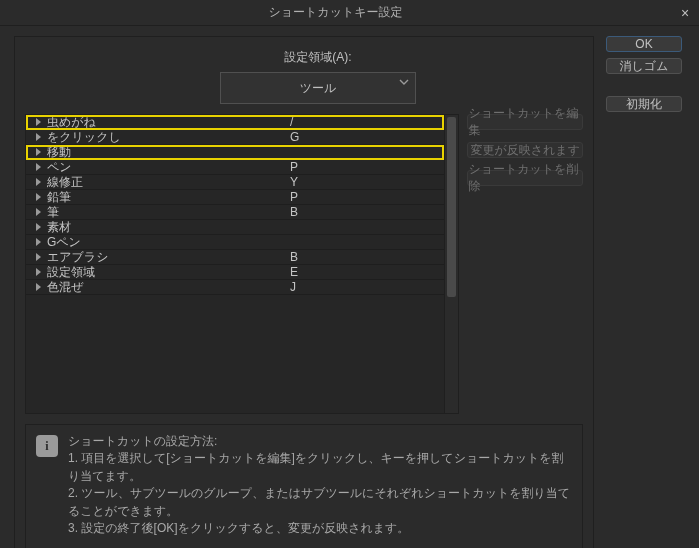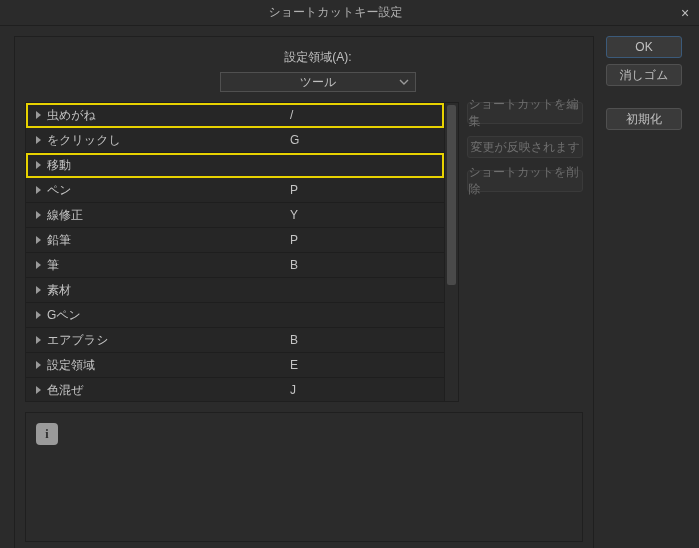--- a/index.html
+++ b/index.html
@@ -46,21 +46,21 @@
   .area-row {
     display: flex;
     align-items: center;
     gap: 6px;
     margin: 0 0 10px 28px;
     flex-direction: column;
   }
   .area-label { color: #c0c0c0; }
   .area-select {
     width: 196px;
-    height: 20px;
+    height: 32px;
     border: 1px solid #505050;
     background: #323232;
     display: flex;
     align-items: center;
     justify-content: center;
     position: relative;
     color: #c0c0c0;
   }
   .area-select .chev {
     position: absolute;
@@ -93,21 +93,21 @@
     height: 180px;
     background: #4a4a4a;
     border-radius: 2px;
   }
   .list {
     position: absolute;
     left: 0; top: 0; right: 14px;
   }
   .row {
     display: flex;
-    height: 25px;
+    height: 15px;
     align-items: center;
     border-bottom: 1px solid #1e1e1e;
     color: #c4c4c4;
   }
   .row .name {
     width: 260px;
     padding-left: 10px;
     display: flex;
     align-items: center;
     gap: 2px;
@@ -130,21 +130,21 @@
     position: relative;
     z-index: 1;
   }
   .side-buttons {
     display: flex;
     flex-direction: column;
     gap: 12px;
     width: 116px;
   }
   .btn {
-    height: 22px;
+    height: 16px;
     border: 1px solid #505050;
     background: #3a3a3a;
     color: #c0c0c0;
     display: flex;
     align-items: center;
     justify-content: center;
     border-radius: 3px;
   }
   .btn.disabled {
     color: #6f6f6f;
@@ -307,20 +307,24 @@
       </div>
       <div class="side-buttons">
         <div class="btn disabled">ショートカットを編集</div>
         <div class="btn disabled">変更が反映されます</div>
         <div class="btn disabled">ショートカットを削除</div>
       </div>
     </div>
 
     <div class="help-panel">
       <div class="help-icon">i</div>
+      <div class="help-text"><span>ショートカットの設定方法:</span>
+<span>1. 項目を選択して[ショートカットを編集]をクリックし、キーを押してショートカットを割り当てます。</span>
+<span>2. ツール、サブツールのグループ、またはサブツールにそれぞれショートカットを割り当てることができます。</span>
+<span>3. 設定の終了後[OK]をクリックすると、変更が反映されます。</span></div>
     </div>
 
   </div>
 
   <div class="right-buttons">
     <div class="btn ok">OK</div>
     <div class="btn">消しゴム</div>
     <div class="spacer"></div>
     <div class="btn">初期化</div>
   </div>

